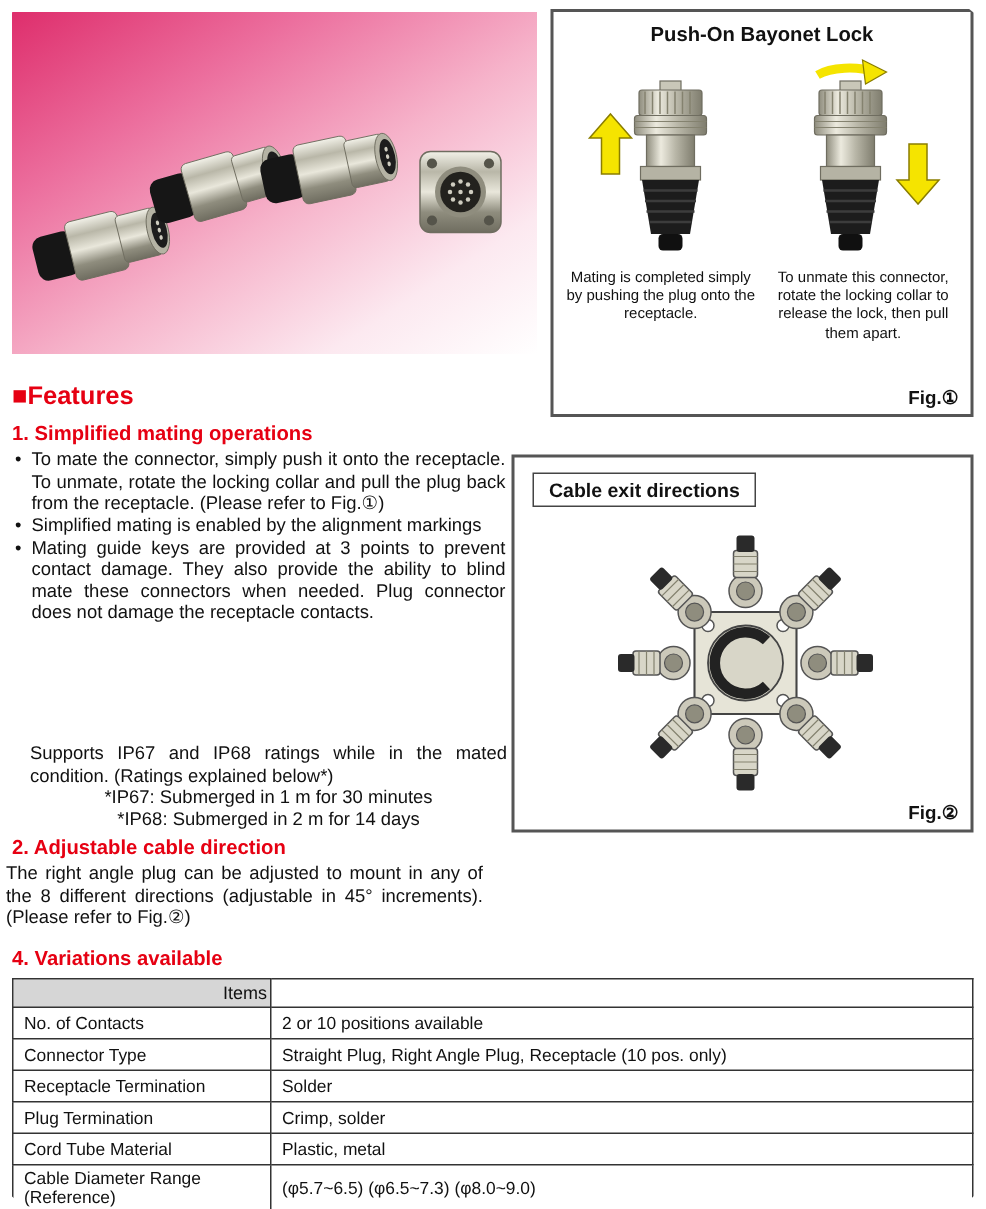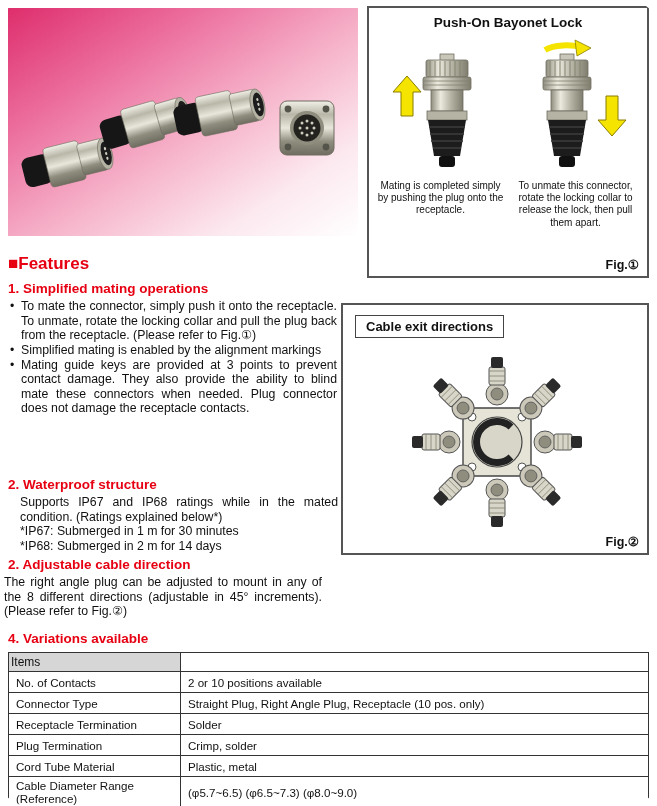--- a/index.html
+++ b/index.html
@@ -31,28 +31,28 @@
   .s1-body  { left:10px; top:299px; width:327px; }
   .s2-title { left:8px; top:477px; }
   .s2-body  { left:20px; top:495px; width:318px; }
   .s3-title { left:8px; top:557px; }
   .s3-body  { left:4px; top:575px; width:318px; }
   .s4-title { left:8px; top:631px; }
 
   .body-text { font-size:12.3px; line-height:1.19; text-align:justify; }
   .bullet { position:relative; padding-left:11px; }
   .bullet::before { content:"•"; position:absolute; left:0; top:0; }
-  .plain-line { text-align:left; }
+  .plain-line { text-align:center; }
 
   
   .spec-table-wrap { left:8px; top:652px; width:641px; }
   table.spec { border-collapse:collapse; width:100%; table-layout:fixed; }
   table.spec td { border:1.2px solid #333; font-size:11.6px; padding:2px 7px; vertical-align:middle; background:#fff; }
   table.spec td.col-label { width:172px; }
-  table.spec td.items-cell { background:#d6d6d6; text-align:left; font-size:12px; padding:2px;margin-top:16px; }
+  table.spec td.items-cell { background:#d6d6d6; text-align:right; font-size:12px; padding:2px;margin-top:16px; }
   table.spec tr { height:21px; }
   table.spec tr.hdr { height:18px; }
   table.spec tr.tall { height:31px; }
 </style>
 </head>
 <body>
 
 <div class="page">
 
   <div class="abs hero">
@@ -190,21 +190,20 @@
 
   <div class="abs features-head red">■Features</div>
 
   <div class="abs sec-title red s1-title">1. Simplified mating operations</div>
   <div class="abs body-text s1-body">
     <div class="bullet">To mate the connector, simply push it onto the receptacle.  To unmate, rotate the locking collar and pull the plug back from the receptacle. (Please refer to Fig.①)</div>
     <div class="bullet">Simplified mating is enabled by the alignment markings</div>
     <div class="bullet">Mating guide keys are provided at 3 points to prevent contact damage. They also provide the ability to blind mate these connectors when needed. Plug connector does not damage the receptacle contacts.</div>
   </div>
 
-  <div class="abs sec-title red s2-title">2. Waterproof structure</div>
   <div class="abs body-text s2-body">
     <div>Supports IP67 and IP68 ratings while in the mated condition.  (Ratings explained below*)</div>
     <div class="plain-line">*IP67: Submerged in 1 m for 30 minutes</div>
     <div class="plain-line">*IP68: Submerged in 2 m for 14 days</div>
   </div>
 
   <div class="abs sec-title red s3-title">2. Adjustable cable direction</div>
   <div class="abs body-text s3-body">
     <div>The right angle plug can be adjusted to mount in any of the 8 different directions (adjustable in 45° increments).  (Please refer to Fig.②)</div>
   </div>

